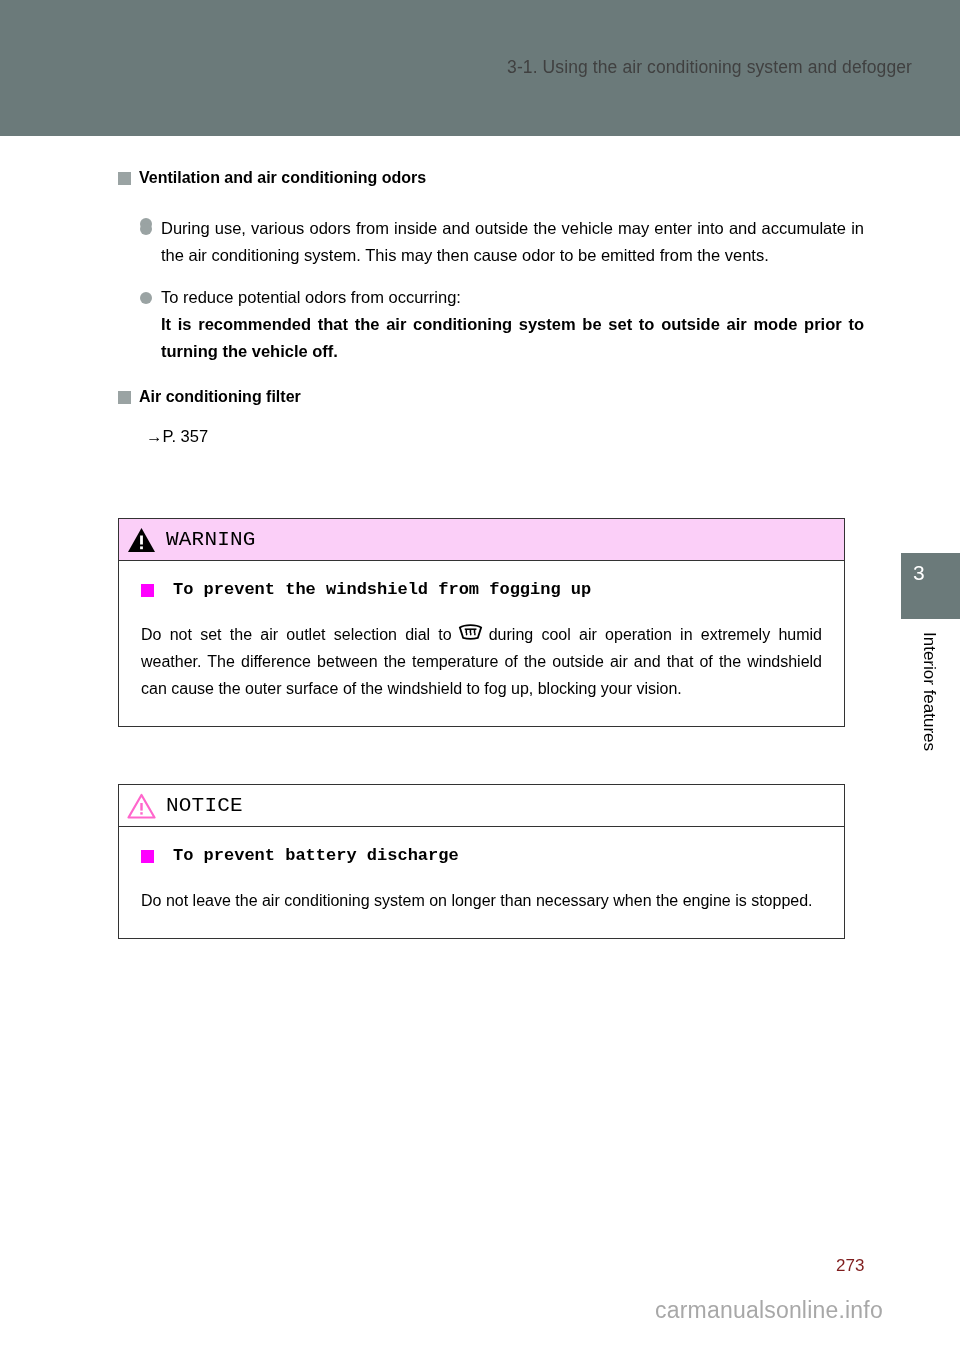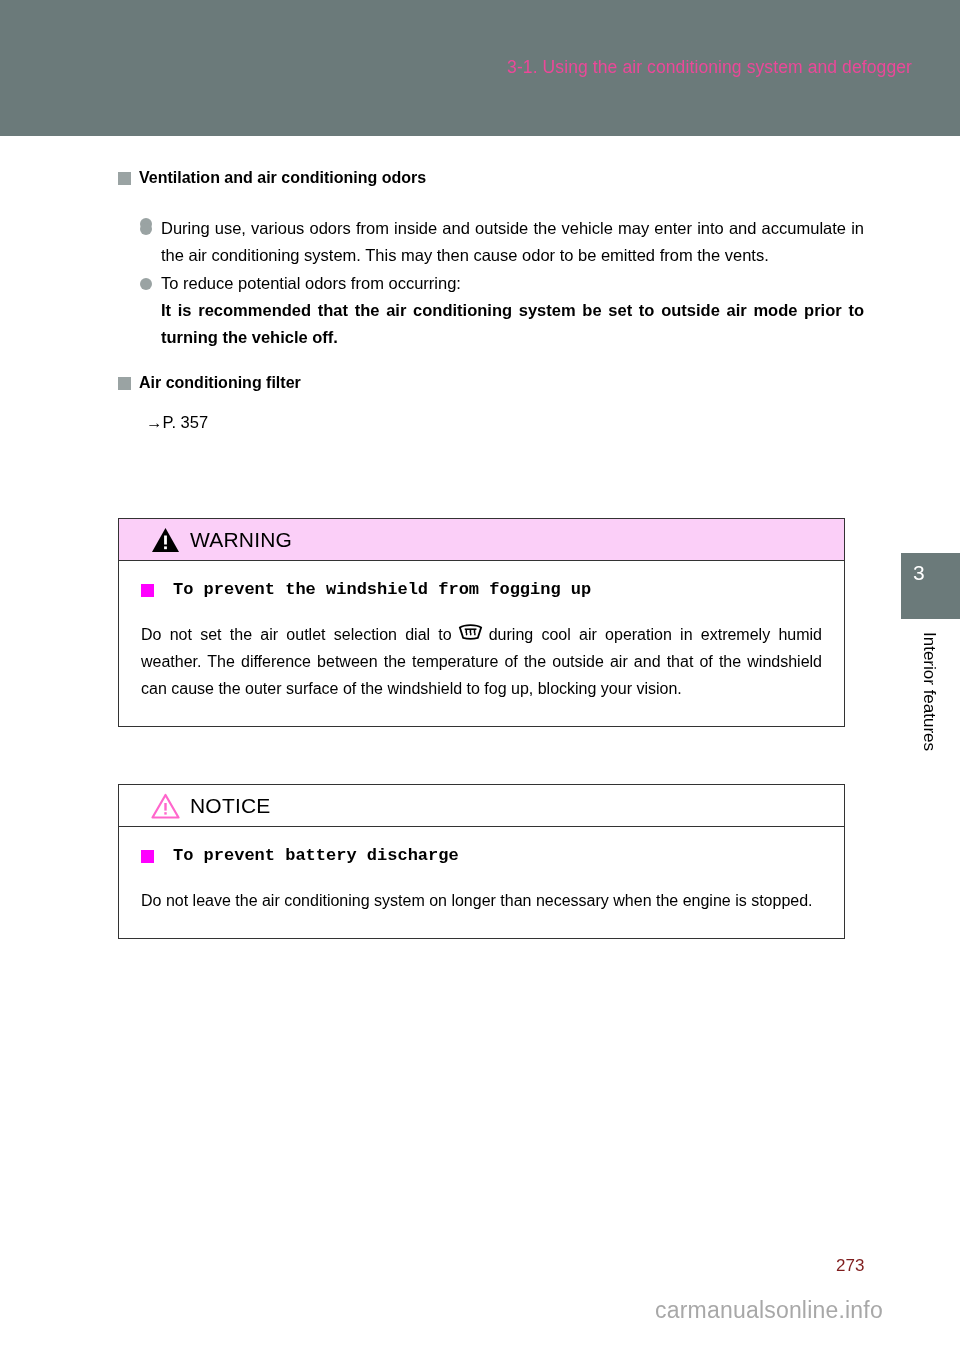--- a/index.html
+++ b/index.html
@@ -23,21 +23,21 @@
     top: 0;
     width: 960px;
     height: 136px;
     background: #6b7a7a;
   }
   .header-title {
     position: absolute;
     right: 48px;
     top: 57px;
     font-size: 17.5px;
-    color: #ec4899;
+    color: #404040;
     letter-spacing: 0.1px;
     white-space: nowrap;
   }
 
   
   .chapter-tab {
     position: absolute;
     left: 901px;
     top: 553px;
     width: 59px;
@@ -139,22 +139,23 @@
     width: 727px;
     border: 1.6px solid #333333;
     box-sizing: border-box;
     background: #ffffff;
   }
   .alert-head {
     height: 42px;
     border-bottom: 1.6px solid #333333;
     display: flex;
     align-items: center;
-    padding-left: 32px;
+    padding-left: 8px;
     box-sizing: border-box;
+    font-family: Liberation Mono, monospace;
   }
   .alert-head.warning { background: #fbcff8; }
   .alert-head.notice  { background: #ffffff; }
   .alert-head-text {
     font-size: 21px;
     margin-left: 10px;
     letter-spacing: 0.2px;
   }
   .alert-body { padding: 17px 22px 24px 22px; }
 
@@ -233,21 +234,21 @@
   </div>
 
   <div class="bullet-p nobreak" style="margin-top:20px;">
     <span class="dot"></span>
   </div>
 
   <div class="bullet-p" style="margin-top:25px;">
     <span class="dot"></span><span>During use, various odors from inside and outside the vehicle may enter into and accumulate in the air conditioning system. This may then cause odor to be emitted from the vents.</span>
   </div>
 
-  <div class="bullet-p nobreak" style="margin-top:1px;">
+  <div class="bullet-p nobreak" style="margin-top:15px;">
     <span class="dot"></span><span>To reduce potential odors from occurring:</span>
   </div>
 
   <div class="plain-p">It is recommended that the air conditioning system be set to outside air mode prior to turning the vehicle off.</div>
 
   <div class="sec-head" style="margin-top:20px;">
     <span class="sq"></span><span>Air conditioning filter</span>
   </div>
 
   <div class="ref-p" style="margin-top:14px;">→P. 357</div>

